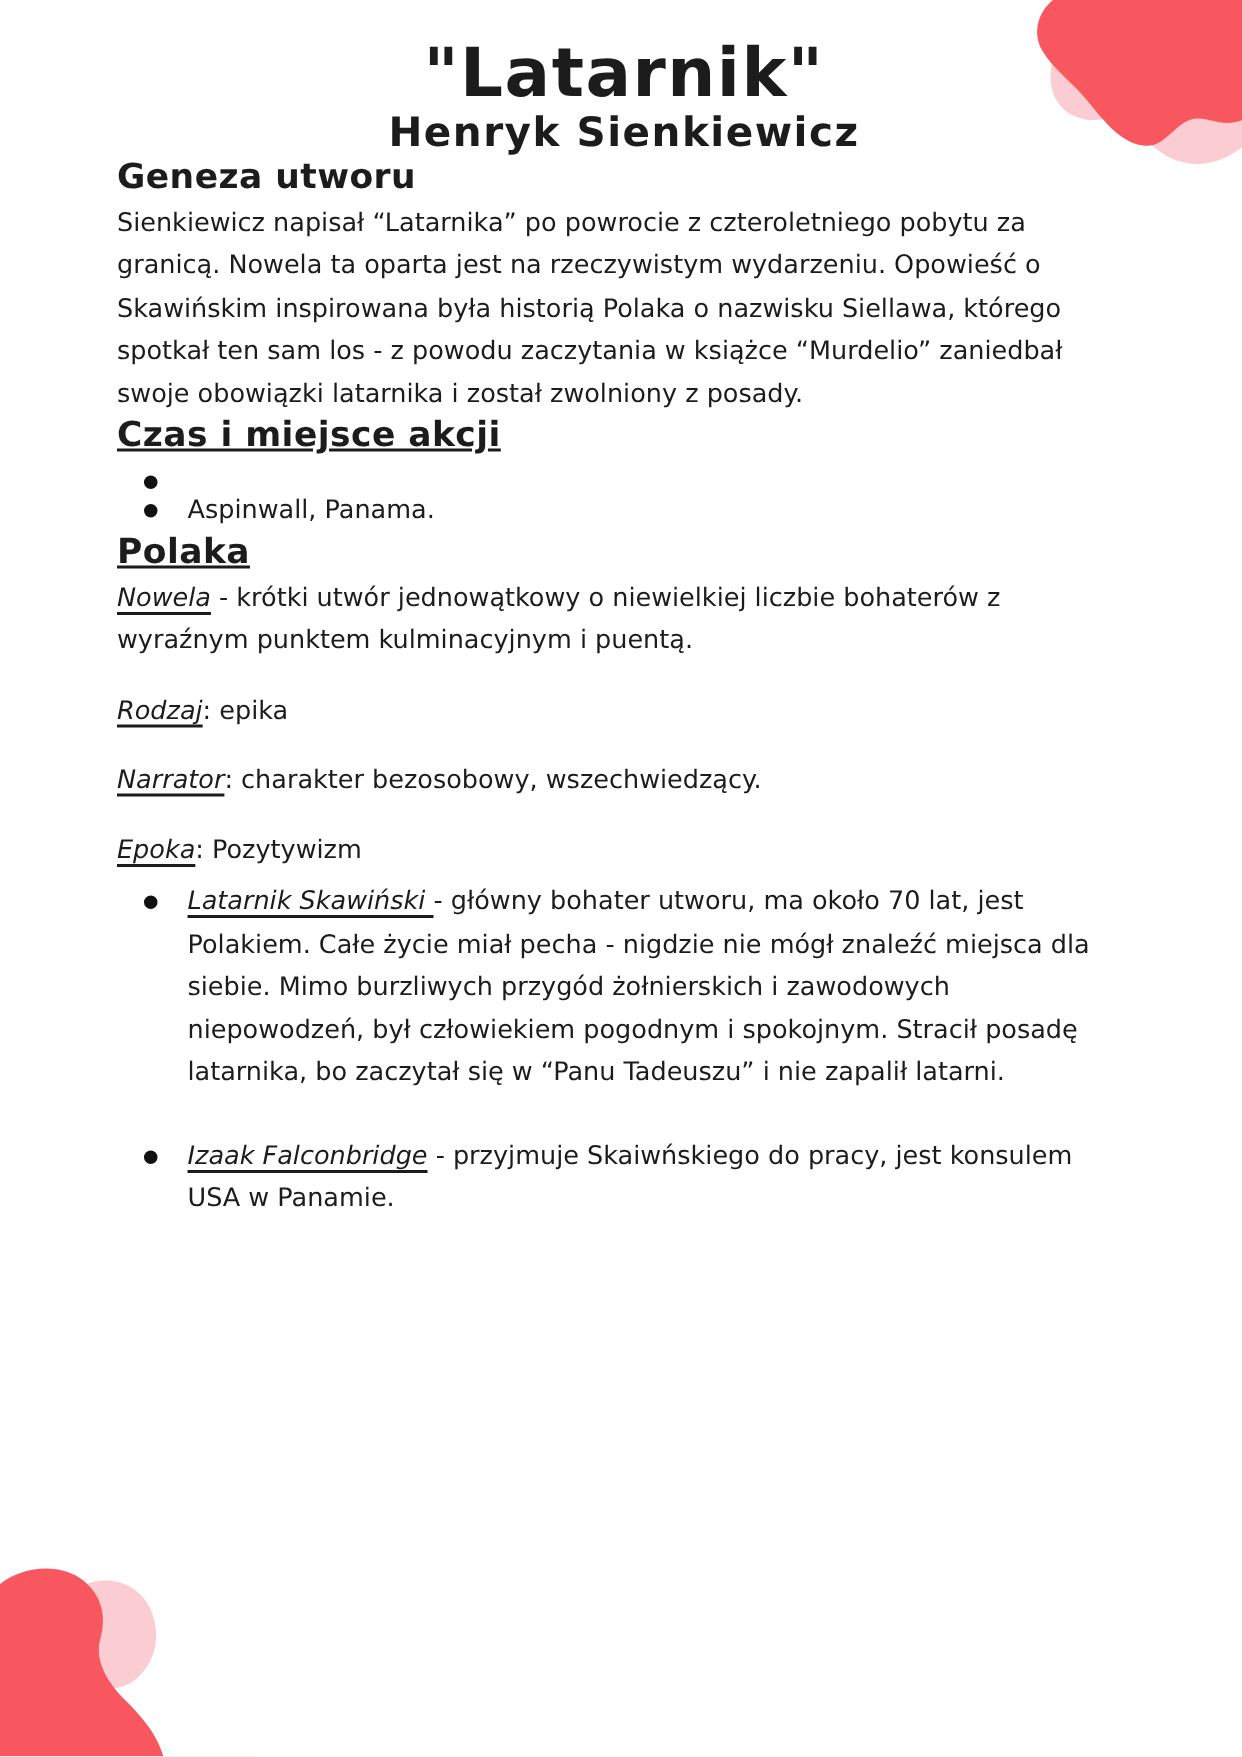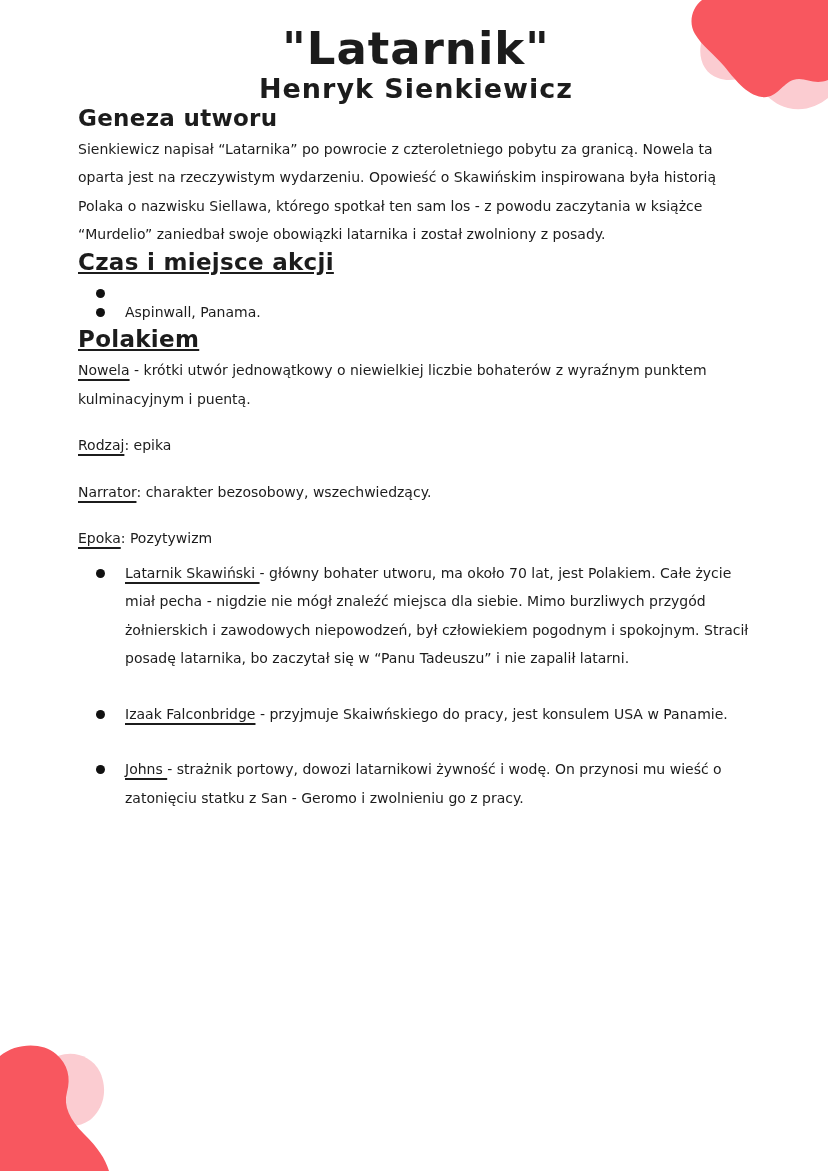--- a/index.html
+++ b/index.html
@@ -36,21 +36,21 @@
   h2.section-heading {
     font-size: 23px;
     font-weight: bold;
     letter-spacing: 0.3px;
     margin: 0;
   }
   .mt-first   { margin-top: 15px; }
   .mt-section { margin-top: 24px; text-decoration: underline; }
 
   p.body-text, .bullet-text, .def-line {
-    font-size: 14px;
+    font-size: 17px;
     line-height: 28.5px;
     margin: 0;
   }
   p.body-text { margin-top: 4px; }
 
   .bullet-list { margin-top: 4px; }
   .bullet-row {
     display: flex;
     align-items: flex-start;
     margin-left: 18px;
@@ -61,20 +61,21 @@
     height: 9px;
     border-radius: 50%;
     background: #111;
     margin: 10px 20px 0 0;
   }
   .def-line { margin-top: 18px; }
   .u {
     text-decoration: underline;
     text-decoration-thickness: 1.5px;
     text-underline-offset: 4px;
+    font-style: italic;
   }
   .characters { margin-top: 6px; }
   .characters .bullet-row { margin-bottom: 27px; }
   .characters .bullet-row:last-child { margin-bottom: 0; }
 </style>
 </head>
 <body>
 
 <div class="page">
 
@@ -105,21 +106,21 @@
           <span class="bullet-dot"></span>
         </div>
         <div class="bullet-row">
           <span class="bullet-dot"></span>
           <span class="bullet-text">Aspinwall, Panama.</span>
         </div>
       </div>
     </section>
 
     <section>
-      <h2 class="section-heading mt-section">Polakiem</h2>
+      <h2 class="section-heading mt-section">Polaka</h2>
       <p class="body-text"><span class="u">Nowela</span><span> - krótki utwór jednowątkowy o niewielkiej liczbie bohaterów z wyraźnym punktem kulminacyjnym i puentą.</span></p>
     </section>
 
     <p class="def-line"><span class="u">Rodzaj</span><span>: epika</span></p>
 
     <p class="def-line"><span class="u">Narrator</span><span>: charakter bezosobowy, wszechwiedzący.</span></p>
 
     <p class="def-line"><span class="u">Epoka</span><span>: Pozytywizm</span></p>
 
     <section>
@@ -128,22 +129,18 @@
         <div class="bullet-row">
           <span class="bullet-dot"></span>
           <p class="bullet-text"><span class="u">Latarnik Skawiński </span><span>- główny bohater utworu, ma około 70 lat, jest Polakiem. Całe życie miał pecha - nigdzie nie mógł znaleźć miejsca dla siebie. Mimo burzliwych przygód żołnierskich i zawodowych niepowodzeń, był człowiekiem pogodnym i spokojnym. Stracił posadę latarnika, bo zaczytał się w “Panu Tadeuszu” i nie zapalił latarni.</span></p>
         </div>
 
         <div class="bullet-row">
           <span class="bullet-dot"></span>
           <p class="bullet-text"><span class="u">Izaak Falconbridge</span><span> - przyjmuje Skaiwńskiego do pracy, jest konsulem USA w Panamie.</span></p>
         </div>
 
-        <div class="bullet-row">
-          <span class="bullet-dot"></span>
-          <p class="bullet-text"><span class="u">Johns </span><span>- strażnik portowy, dowozi latarnikowi żywność i wodę. On przynosi mu wieść o zatonięciu statku z San - Geromo i zwolnieniu go z pracy.</span></p>
-        </div>
 
       </div>
     </section>
 
   </div>
 </div>
 
 </body></html>

